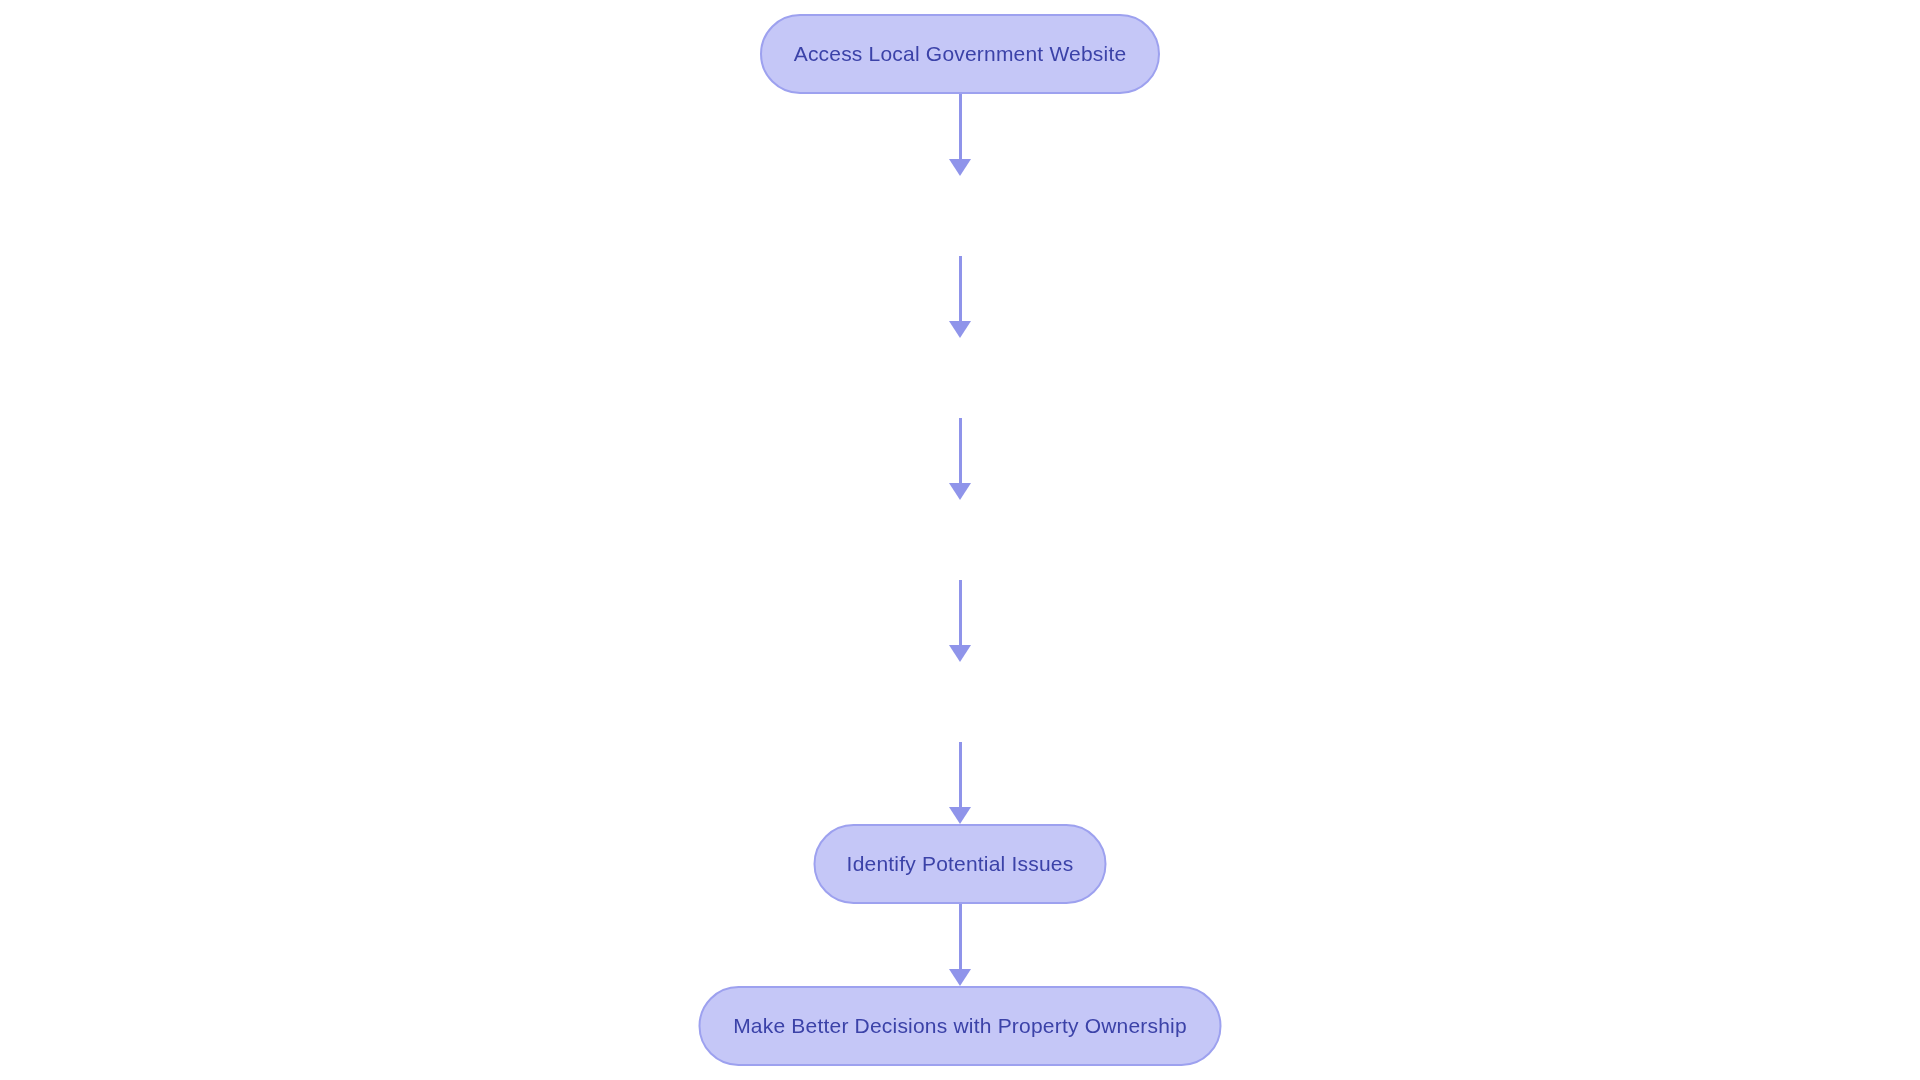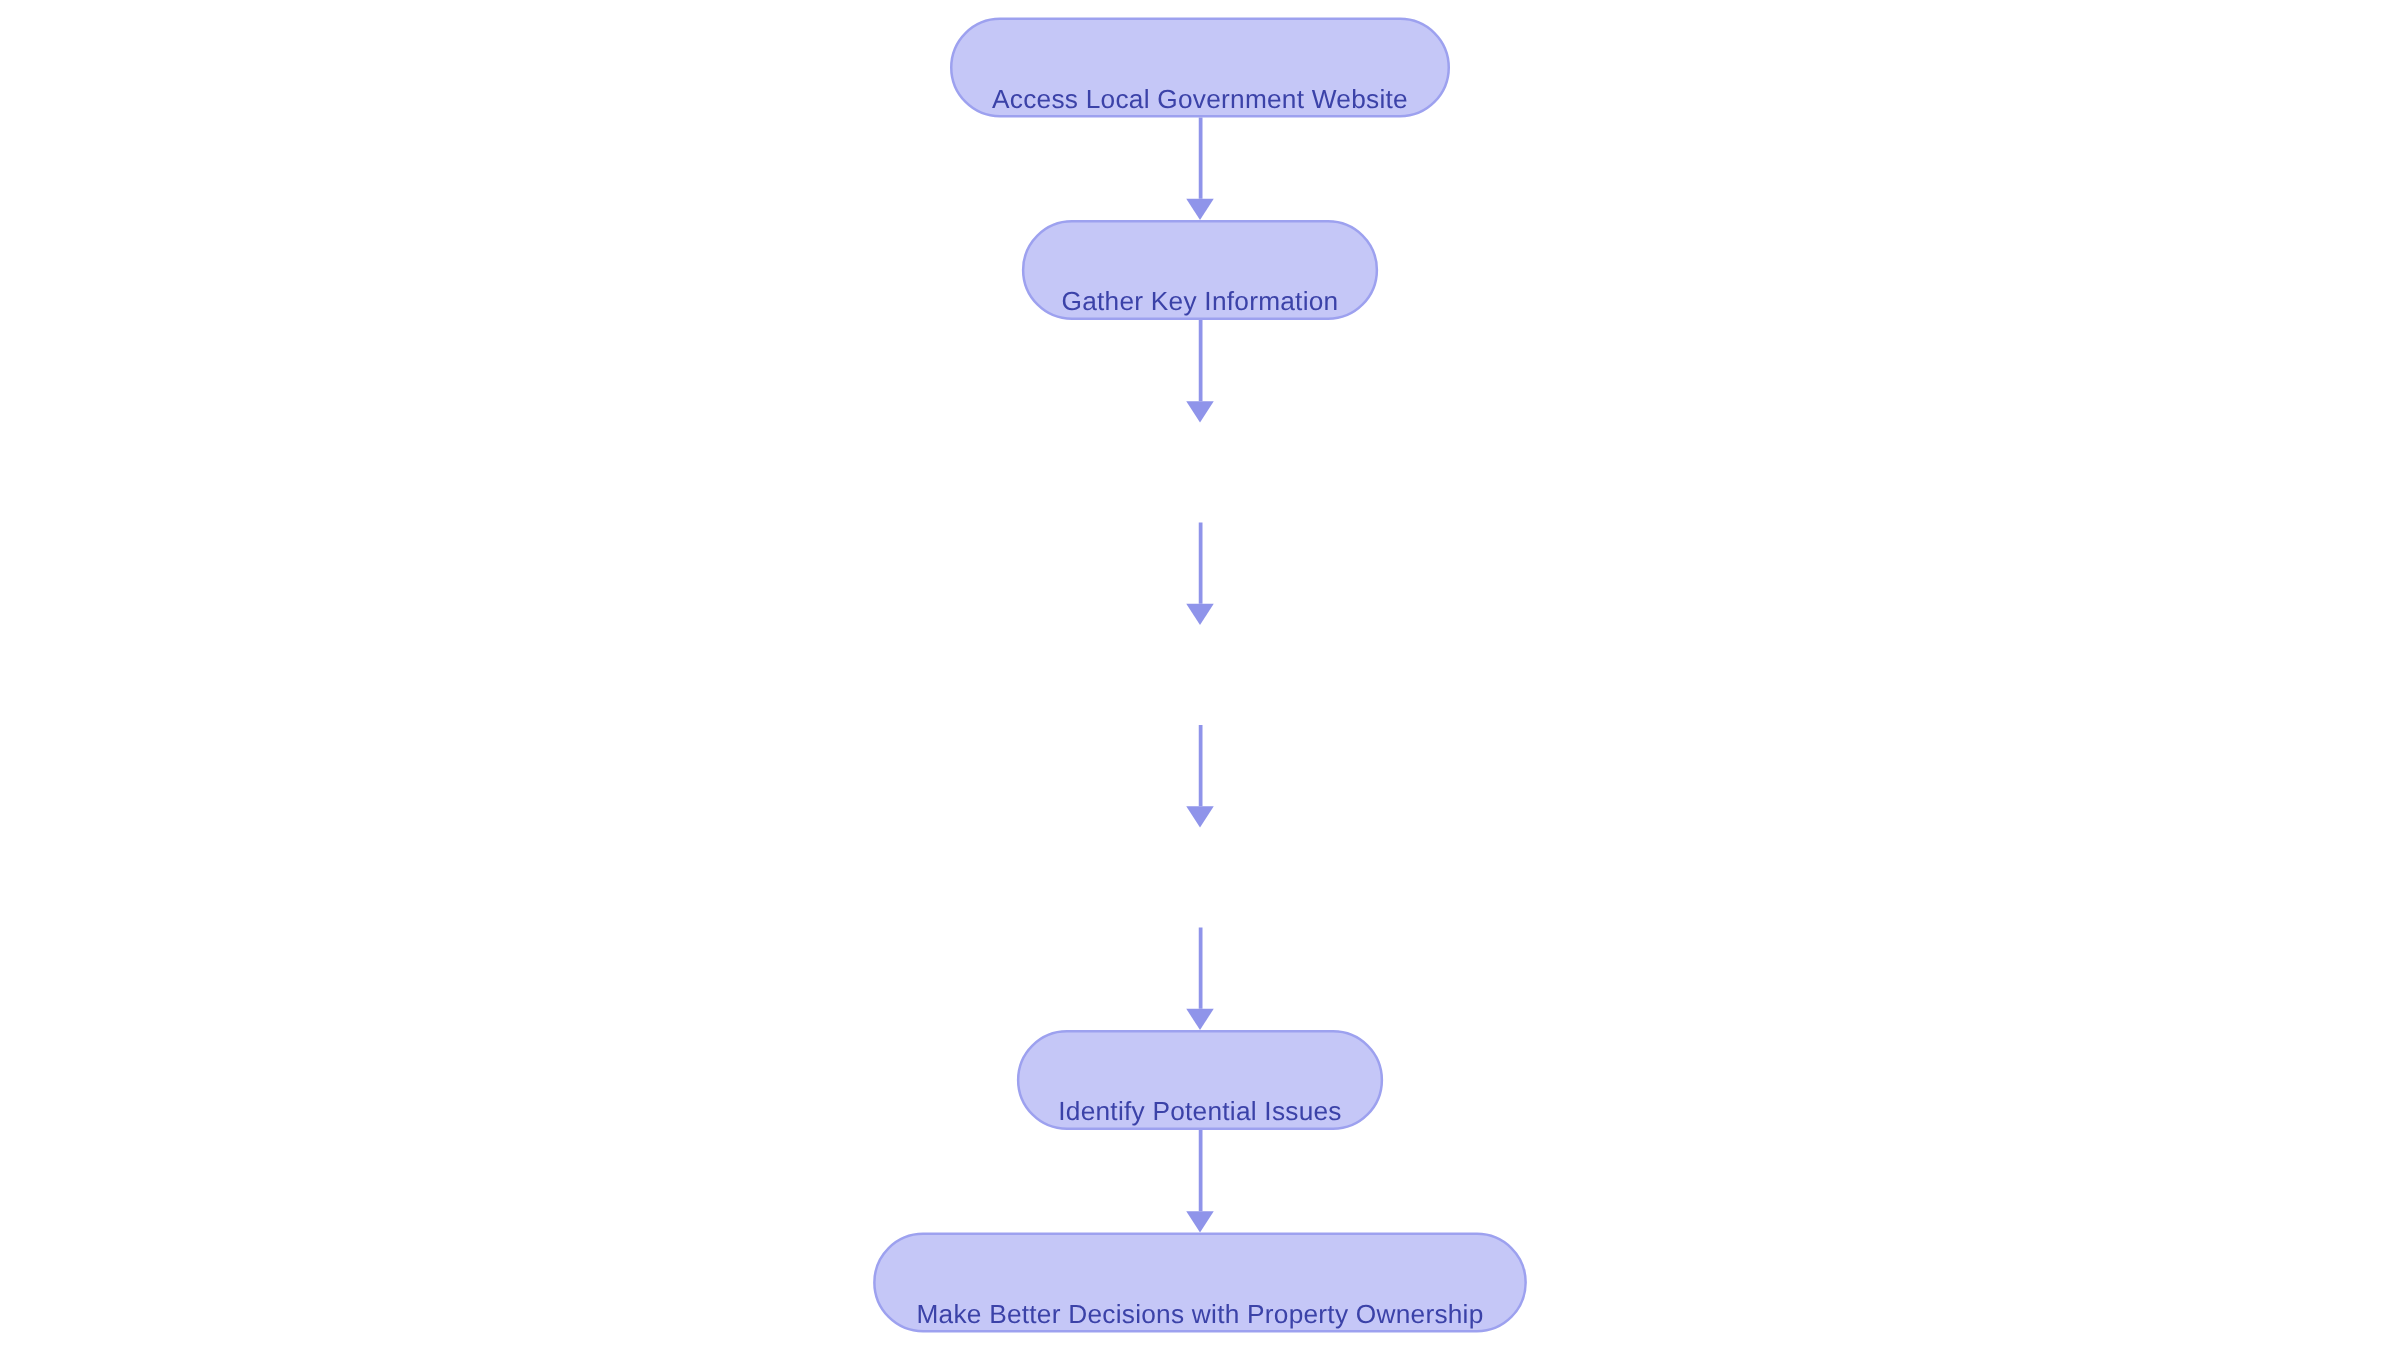--- a/index.html
+++ b/index.html
@@ -25,21 +25,21 @@
   }
   .node {
     position: absolute;
     left: 960px;
     transform: translateX(-50%);
     height: 80px;
     border-radius: 40px;
     background: var(--node-fill);
     border: 2px solid var(--node-border);
     display: flex;
-    align-items: flex-end;
+    align-items: center;
     justify-content: center;
     color: var(--node-text);
     font-size: 21px;
     letter-spacing: 0.2px;
     white-space: nowrap;
   }
   .arrow {
     position: absolute;
     left: 960px;
     transform: translateX(-50%);
@@ -67,23 +67,20 @@
 
   <div class="node" style="top:14px; width:400px">
     <span>Access Local Government Website</span>
   </div>
 
   <div class="arrow" style="top:94px">
     <div class="arrow-line"></div>
     <div class="arrow-head"></div>
   </div>
 
-  <div class="node" style="top:176px; width:285px">
-    <span>Gather Key Information</span>
-  </div>
 
   <div class="arrow" style="top:256px">
     <div class="arrow-line"></div>
     <div class="arrow-head"></div>
   </div>
 
 
   <div class="arrow" style="top:418px">
     <div class="arrow-line"></div>
     <div class="arrow-head"></div>

